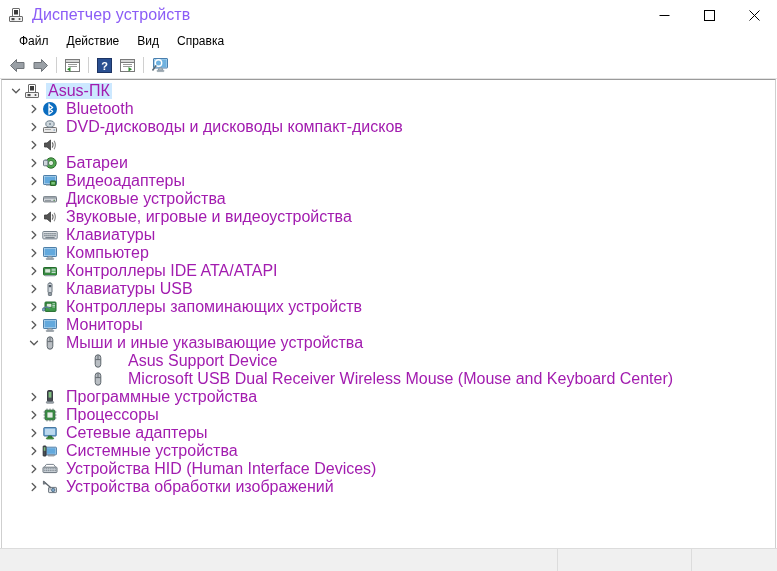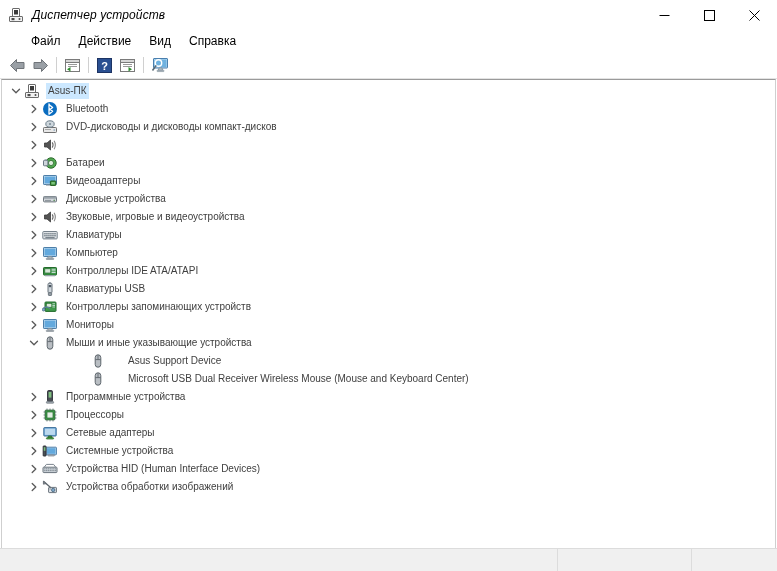--- a/index.html
+++ b/index.html
@@ -37,25 +37,24 @@
   }
   .title-icon {
     width: 16px;
     height: 16px;
     margin-left: 8px;
     margin-right: 8px;
     position: relative;
     flex: 0 0 16px;
   }
   .title-text {
-    font-size: 12px;
-    color: #000000;
+    font-size: 16px;
+    color: #8b5cf6;
     white-space: nowrap;
     letter-spacing: 0.1px;
-    font-style: italic;
   }
   .win-controls {
     position: absolute;
     right: 0;
     top: 0;
     height: 30px;
     display: flex;
   }
   .win-btn {
     width: 45px;
@@ -65,21 +64,21 @@
     justify-content: center;
     cursor: default;
   }
 
   
   .menubar {
     height: 22px;
     flex: 0 0 22px;
     display: flex;
     align-items: center;
-    padding-left: 22px;
+    padding-left: 10px;
     background: #ffffff;
   }
   .menu-item {
     font-size: 12px;
     color: #000000;
     padding: 2px 9px 3px 9px;
     white-space: nowrap;
     cursor: default;
   }
 
@@ -147,22 +146,22 @@
     width: 16px;
     height: 16px;
     flex: 0 0 16px;
     margin-right: 6px;
     position: relative;
     display: flex;
     align-items: center;
     justify-content: center;
   }
   .node-label {
-    font-size: 10px;
-    color: #404040;
+    font-size: 16px;
+    color: #a21caf;
     line-height: 16px;
     padding: 0 2px;
   }
   .node.selected .node-label {
     background: #cce8ff;
   }
 
   
   .lvl0 { padding-left: 6px; }
   .lvl1 { padding-left: 24px; }

